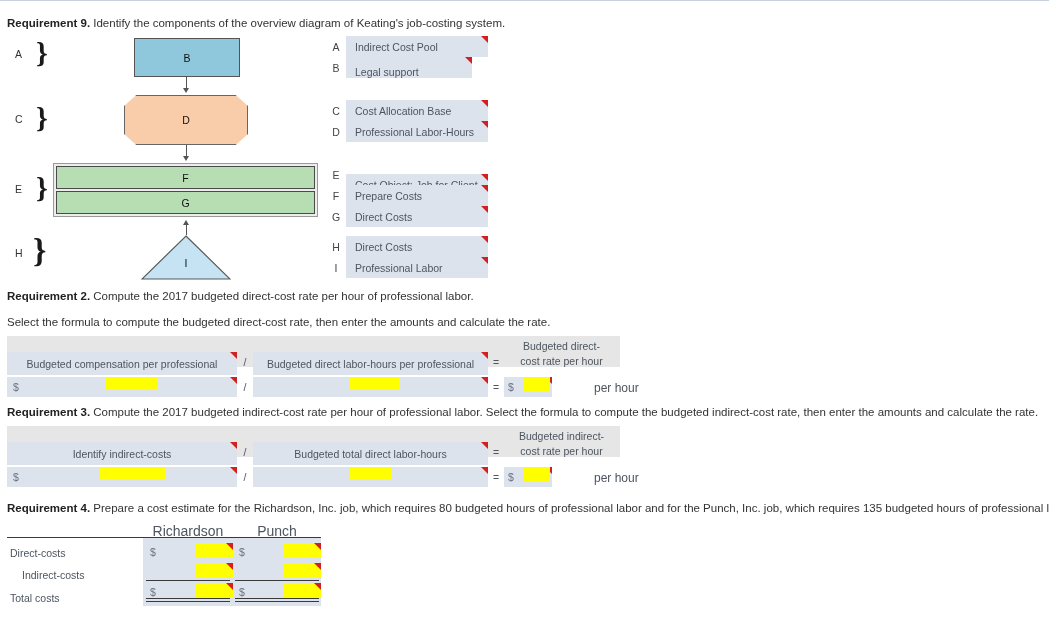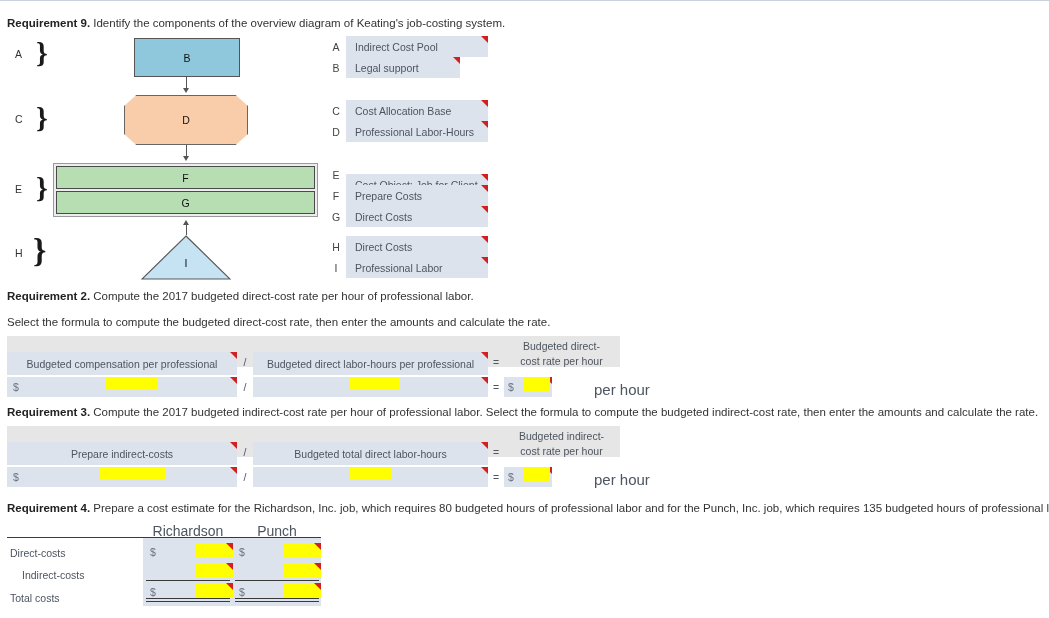--- a/index.html
+++ b/index.html
@@ -176,21 +176,21 @@
     font-size: 10.5px;
     color: #6a7380;
   }
   .yellow {
     position: absolute;
     background: #ffff00;
     box-sizing: border-box;
   }
   .unit-lbl {
     position: absolute;
-    font-size: 15px;
+    font-size: 12px;
     color: #4c5560;
     white-space: nowrap;
     padding-left: 40px;
   }
 
   
   .r4-shade {
     position: absolute;
     background: #dde3ed;
   }
@@ -263,21 +263,21 @@
   </svg>
   <div class="tri-lbl">I</div>
 </div>
 
 <div class="ans-letter" style="left:330px; top:41px;">A</div>
 <div class="ans-cell" style="left:346px; top:36px; width:142px; height:21px;">
   <span>Indirect Cost Pool</span>
   <span class="corner"></span>
 </div>
 <div class="ans-letter" style="left:330px; top:62px;">B</div>
-<div class="ans-cell" style="left:346px; top:57px; width:114px; height:21px;">
+<div class="ans-cell" style="left:346px; top:57px; width:126px; height:21px;align-items:flex-end;">
   <span>Legal support</span>
   <span class="corner"></span>
 </div>
 
 <div class="ans-letter" style="left:330px; top:105px;">C</div>
 <div class="ans-cell" style="left:346px; top:100px; width:142px; height:21px;">
   <span>Cost Allocation Base</span>
   <span class="corner"></span>
 </div>
 <div class="ans-letter" style="left:330px; top:126px;">D</div>
@@ -353,21 +353,21 @@
 
 <div class="abs req-line" style="left:7px; top:405px;">
   <b>Requirement 3.</b><span> Compute the 2017 budgeted indirect-cost rate per hour of professional labor. Select the formula to compute the budgeted indirect-cost rate, then enter the amounts and calculate the rate.</span>
 </div>
 
 <div class="f-head-band" style="left:7px; top:426px; width:613px; height:31px;"></div>
 <div class="f-head-text" style="left:504px; top:430px; width:115px;">Budgeted indirect-</div>
 <div class="f-head-text" style="left:504px; top:445px; width:115px;">cost rate per hour</div>
 
 <div class="f-cell" style="left:7px; top:442px; width:230px; height:23px;">
-  <span>Prepare indirect-costs</span>
+  <span>Identify indirect-costs</span>
   <span class="corner"></span>
 </div>
 <div class="f-op" style="left:238px; top:446px; width:14px;">/</div>
 <div class="f-cell" style="left:253px; top:442px; width:235px; height:23px;">
   <span>Budgeted total direct labor-hours</span>
   <span class="corner"></span>
 </div>
 <div class="f-op" style="left:489px; top:446px; width:14px;">=</div>
 
 <div class="f-cell" style="left:7px; top:467px; width:230px; height:20px;">

